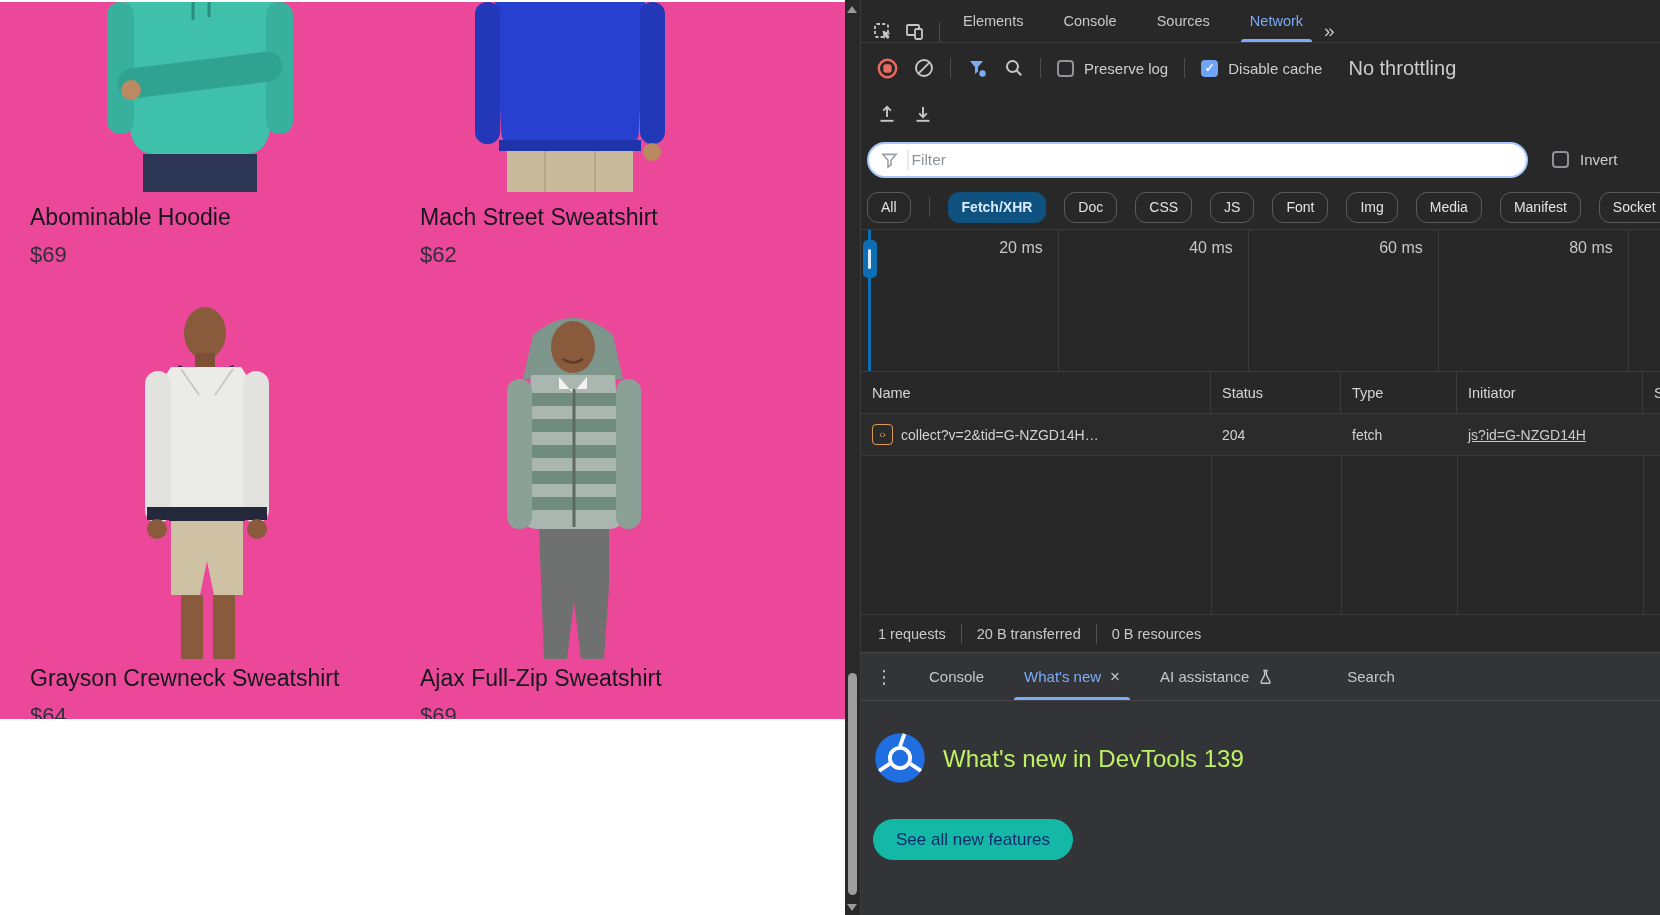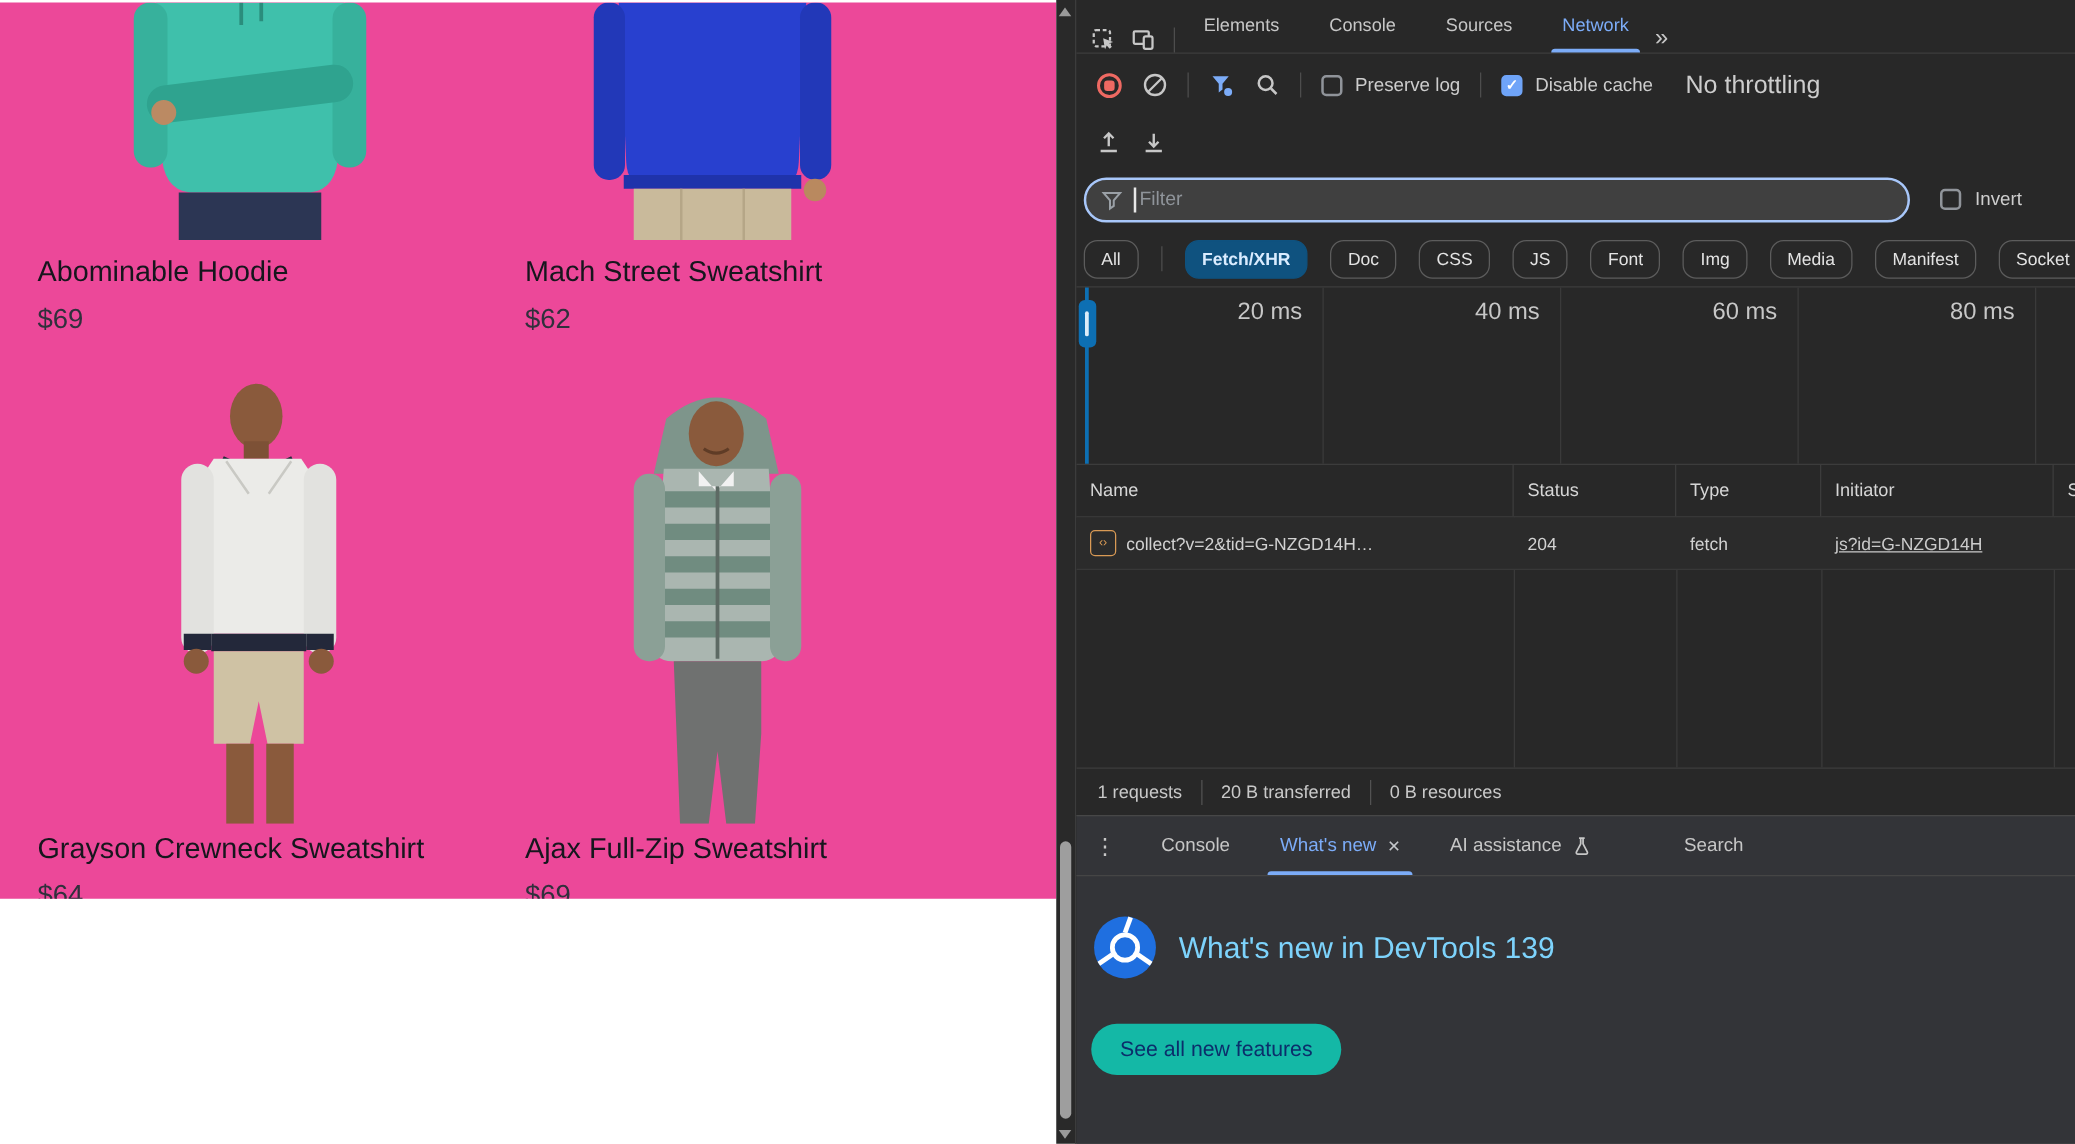--- a/index.html
+++ b/index.html
@@ -49,36 +49,36 @@
   .cb.checked{background:#6fa4f8;border-color:#6fa4f8;color:#ffffff;display:flex;align-items:center;
       justify-content:center;font-size:12px;font-weight:bold;}
   .tb-label{margin-left:10px;font-size:15px;color:#cdcdcd;cursor:pointer;white-space:nowrap;}
   .throttle{margin-left:26px;font-size:20px;color:#cdcdcd;cursor:pointer;white-space:nowrap;}
 
   .dt-har{height:42px;display:flex;align-items:center;}
   .dt-har .icon-btn{margin-left:16px;}
 
   .dt-filterrow{height:50px;position:relative;}
   .filter-pill{position:absolute;left:6px;top:7px;width:661px;height:36px;border:2px solid #a8c7fa;
-      border-radius:18px;background:#404040;display:flex;align-items:center;padding:0 12px;
+      border-radius:18px;background:#ffffff;display:flex;align-items:center;padding:0 12px;
       box-sizing:border-box;cursor:text;}
   .caret{width:1.5px;height:20px;background:#e8e8e8;margin-left:9px;}
   .filter-ph{color:#8f949a;font-size:15.5px;margin-left:3px;}
   .invert-wrap{position:absolute;left:691px;top:16px;display:flex;align-items:center;gap:11px;}
   .invert-label{font-size:15px;color:#cdcdcd;}
 
   .dt-chips{height:45px;display:flex;align-items:center;gap:18px;padding-left:6px;
       border-bottom:1px solid #3c3c3c;box-sizing:border-box;}
   .chip{height:29px;padding:0 13px;border:1px solid #5c5c5c;border-radius:11px;display:flex;
       align-items:center;font-size:14px;color:#e3e3e3;white-space:nowrap;cursor:pointer;flex:0 0 auto;}
   .chip.selected{background:#0f527f;border-color:#0f527f;color:#d9ecff;font-weight:bold;}
 
   .dt-overview{position:relative;height:142px;border-bottom:1px solid #3c3c3c;box-sizing:border-box;}
   .gl{position:absolute;top:0;bottom:0;width:1px;background:#3a3a3a;}
-  .tick{position:absolute;top:9px;width:62px;text-align:left;font-size:19px;color:#c7c7c7;}
+  .tick{position:absolute;top:9px;width:62px;text-align:center;font-size:16px;color:#c7c7c7;}
   .ov-handle{position:absolute;left:2px;top:10px;width:14px;height:38px;background:#0d6fb3;
       border-radius:5px;cursor:ew-resize;}
   .ov-handle::after{content:"";position:absolute;left:5px;top:9px;width:3px;height:20px;
       background:#dcecf9;border-radius:2px;}
   .ov-line{position:absolute;left:7px;top:0;width:3px;height:100%;background:#0d6fb3;}
 
   .dt-thead{position:relative;height:42px;border-bottom:1px solid #3c3c3c;box-sizing:border-box;}
   .th{position:absolute;top:0;height:100%;display:flex;align-items:center;padding-left:11px;
       box-sizing:border-box;border-right:1px solid #3c3c3c;font-size:14.5px;color:#d6d6d6;cursor:pointer;
       overflow:hidden;white-space:nowrap;}
@@ -107,21 +107,21 @@
   .kebab{margin:0 16px 0 14px;color:#c7c7c7;font-size:18px;cursor:pointer;line-height:1;}
   .drawer-tab{position:relative;height:100%;display:flex;align-items:center;gap:9px;padding:0 20px;
       font-size:15px;color:#c7c7c7;cursor:pointer;white-space:nowrap;}
   .drawer-tab.active{color:#7cacf8;}
   .drawer-tab.active .underline{position:absolute;left:10px;right:10px;bottom:0;height:3px;
       background:#7cacf8;border-radius:3px 3px 0 0;}
   .tab-close{color:#c4c7cb;font-size:17px;cursor:pointer;}
   .tab-search{margin-left:34px;}
   .drawer-content{position:relative;height:216px;}
   .wn-logo{position:absolute;left:12px;top:30px;width:54px;height:54px;cursor:default;}
-  .wn-heading{position:absolute;left:82px;top:44px;font-size:24px;color:#7dd3fc;white-space:nowrap;}
+  .wn-heading{position:absolute;left:82px;top:44px;font-size:24px;color:#bef264;white-space:nowrap;}
   .wn-cta{position:absolute;left:12px;top:118px;height:41px;padding:0 23px;background:#14b8a6;
       color:#0b2e6b;border:none;border-radius:21px;font-size:17px;cursor:pointer;
       font-family:"Liberation Sans",sans-serif;}
 </style>
 </head>
 <body>
 
 <div class="screen">
 
   <div class="page">

